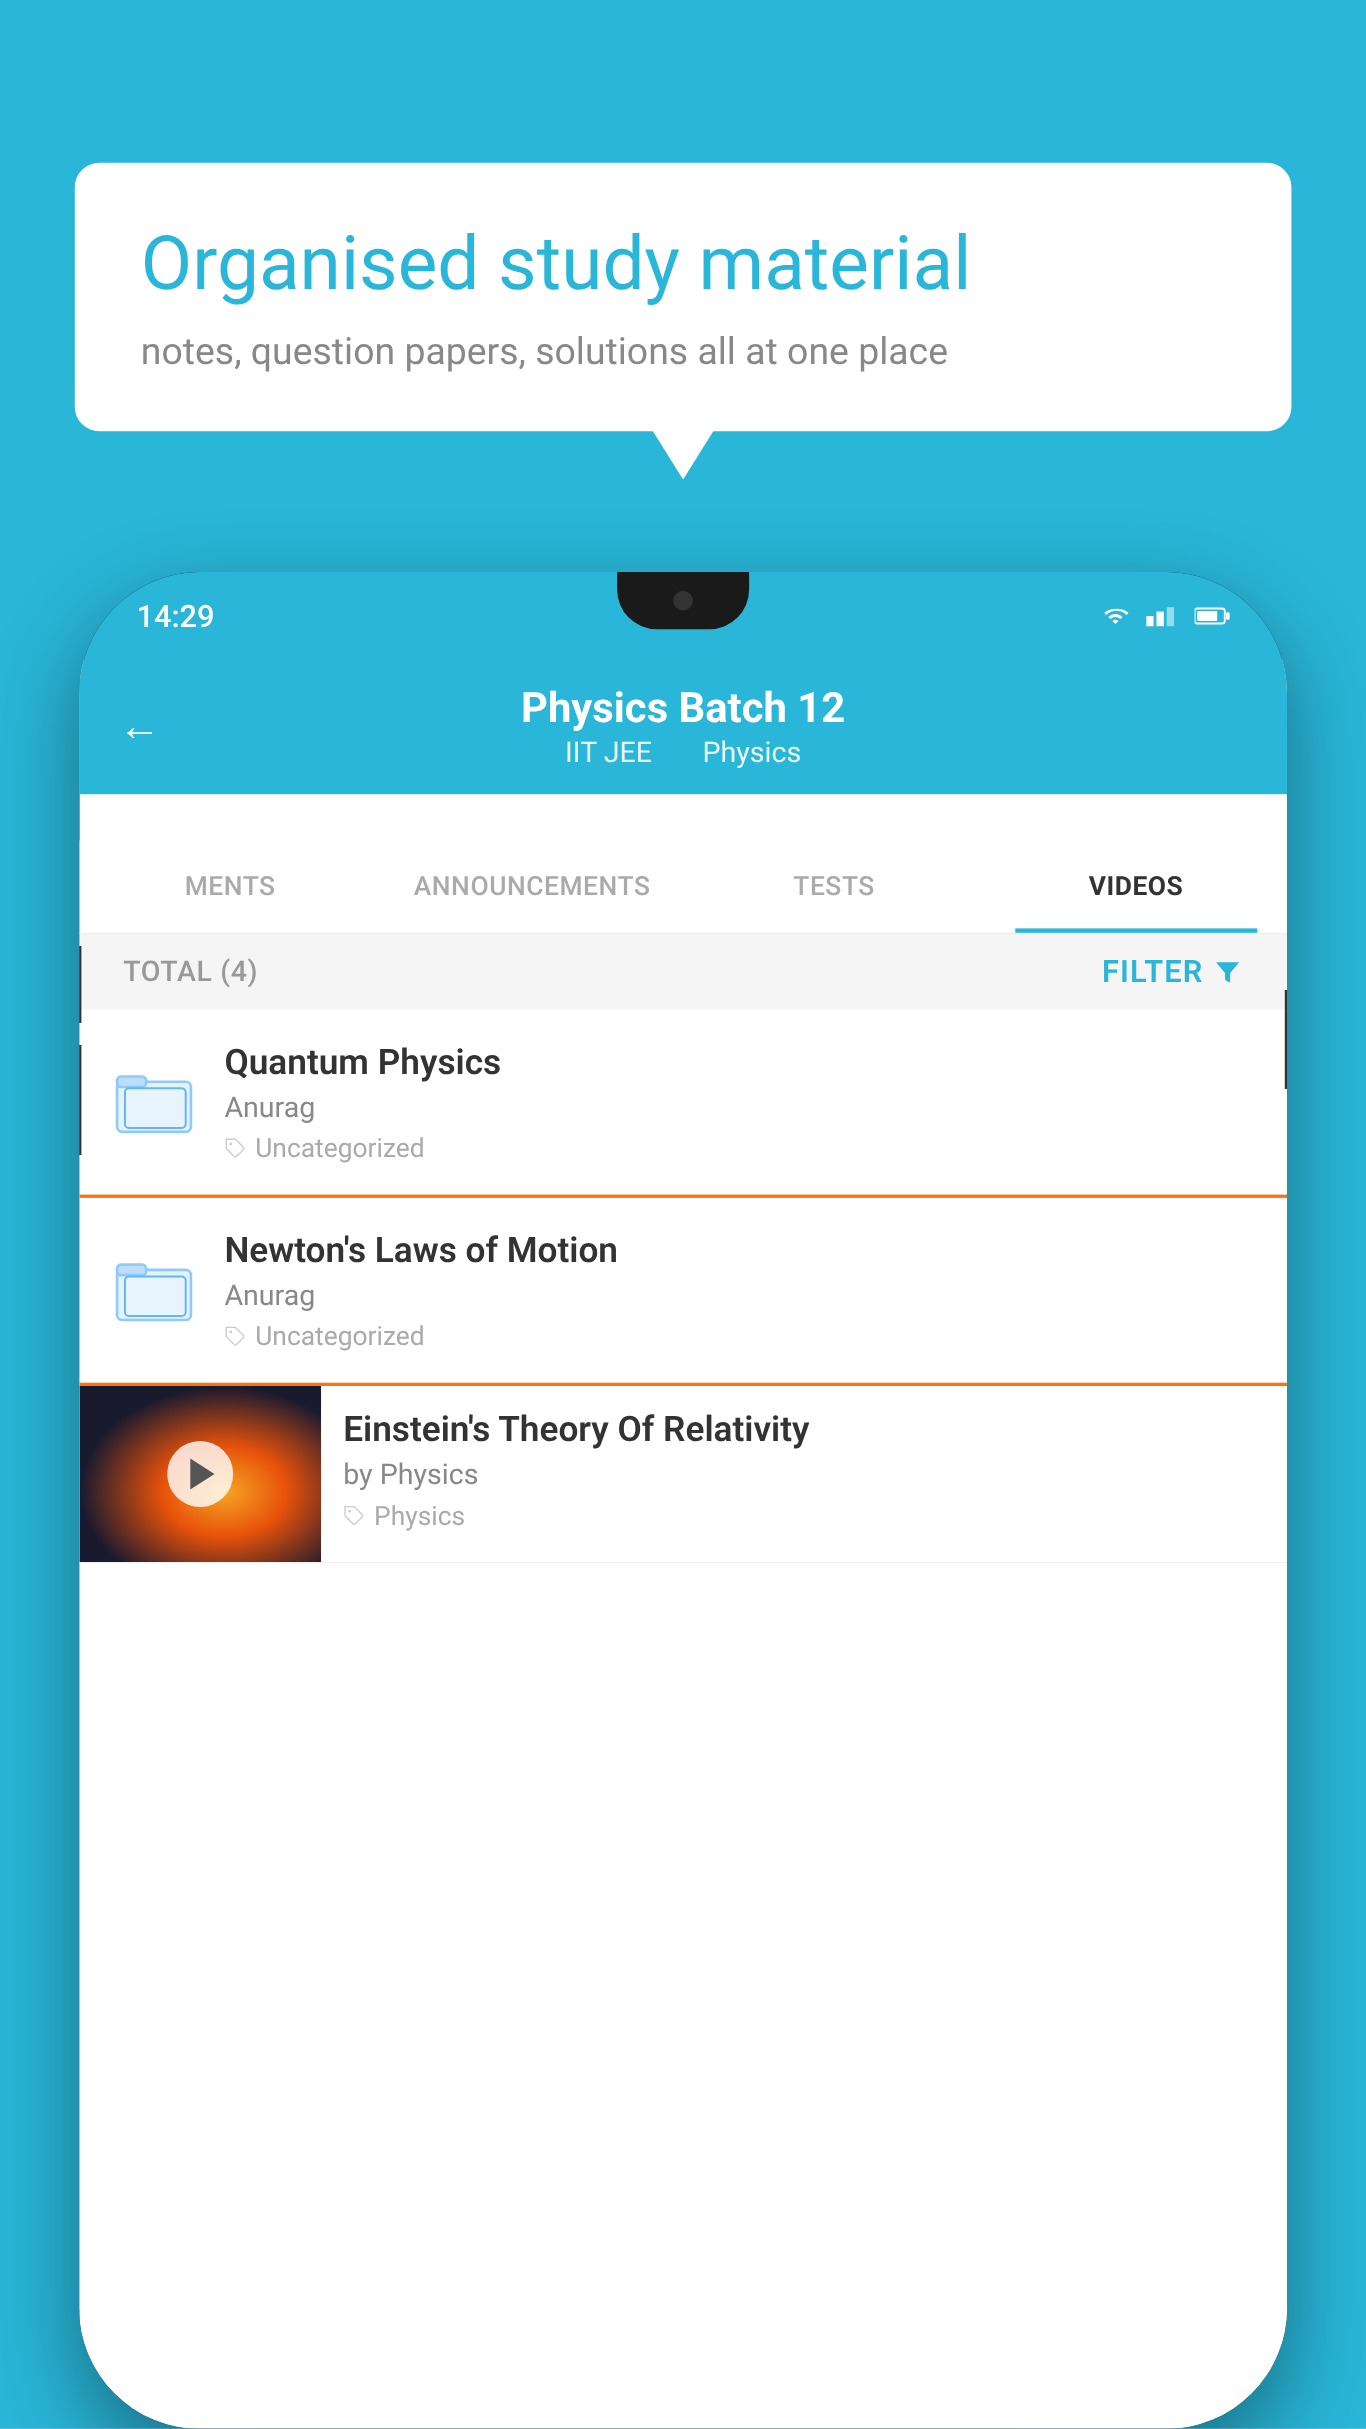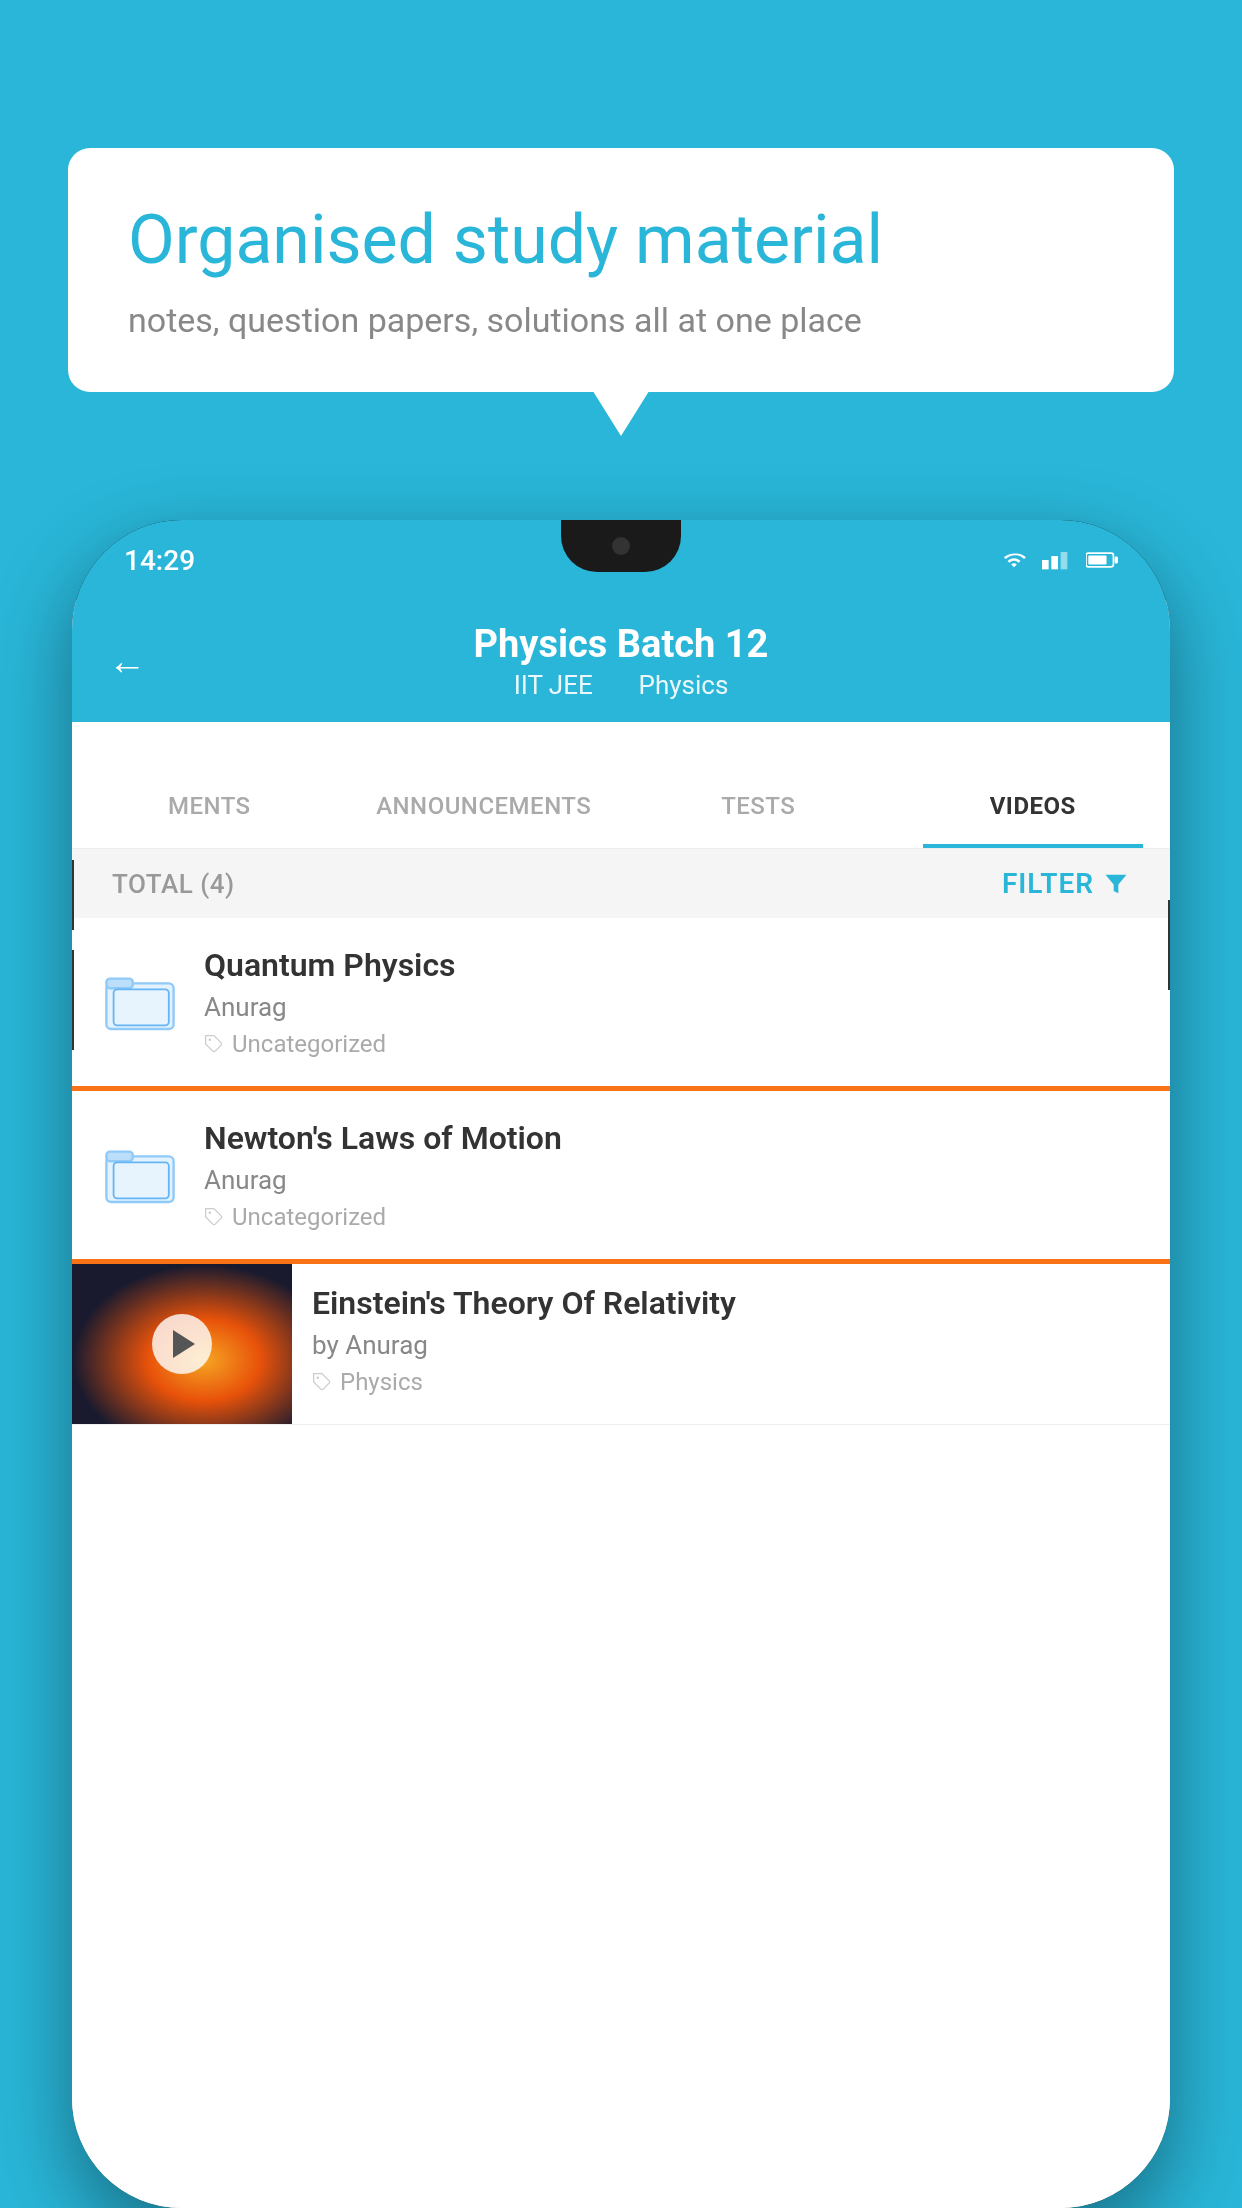--- a/index.html
+++ b/index.html
@@ -248,21 +248,21 @@
     
     .video-list {
       background: white;
       flex: 1;
     }
 
     .video-item {
       display: flex;
       align-items: center;
       padding: 28px 28px;
-      border-bottom: 5px solid #f97316;
+      border-bottom: 3px solid #f97316;
       gap: 24px;
       cursor: pointer;
     }
 
     .video-item:last-child {
       border-bottom: none;
     }
 
     .file-icon-container {
       width: 80px;
@@ -544,21 +544,21 @@
         <div class="video-item-thumb">
           <div class="thumb-container">
             <div class="thumb-bg">
               <div class="play-btn">
                 <div class="play-triangle"></div>
               </div>
             </div>
           </div>
           <div class="thumb-info">
             <div class="thumb-title">Einstein's Theory Of Relativity</div>
-            <div class="thumb-author">by Anurag</div>
+            <div class="thumb-author">by Physics</div>
             <div class="thumb-tag">
               <svg class="tag-icon" viewBox="0 0 24 24">
                 <path d="M20.59 13.41l-7.17 7.17a2 2 0 01-2.83 0L2 12V2h10l8.59 8.59a2 2 0 010 2.82z" stroke="#ccc" stroke-width="1.5" fill="none"></path>
                 <circle cx="7" cy="7" r="1.5" fill="#ccc"></circle>
               </svg>
               <span>Physics</span>
             </div>
           </div>
         </div>
 

